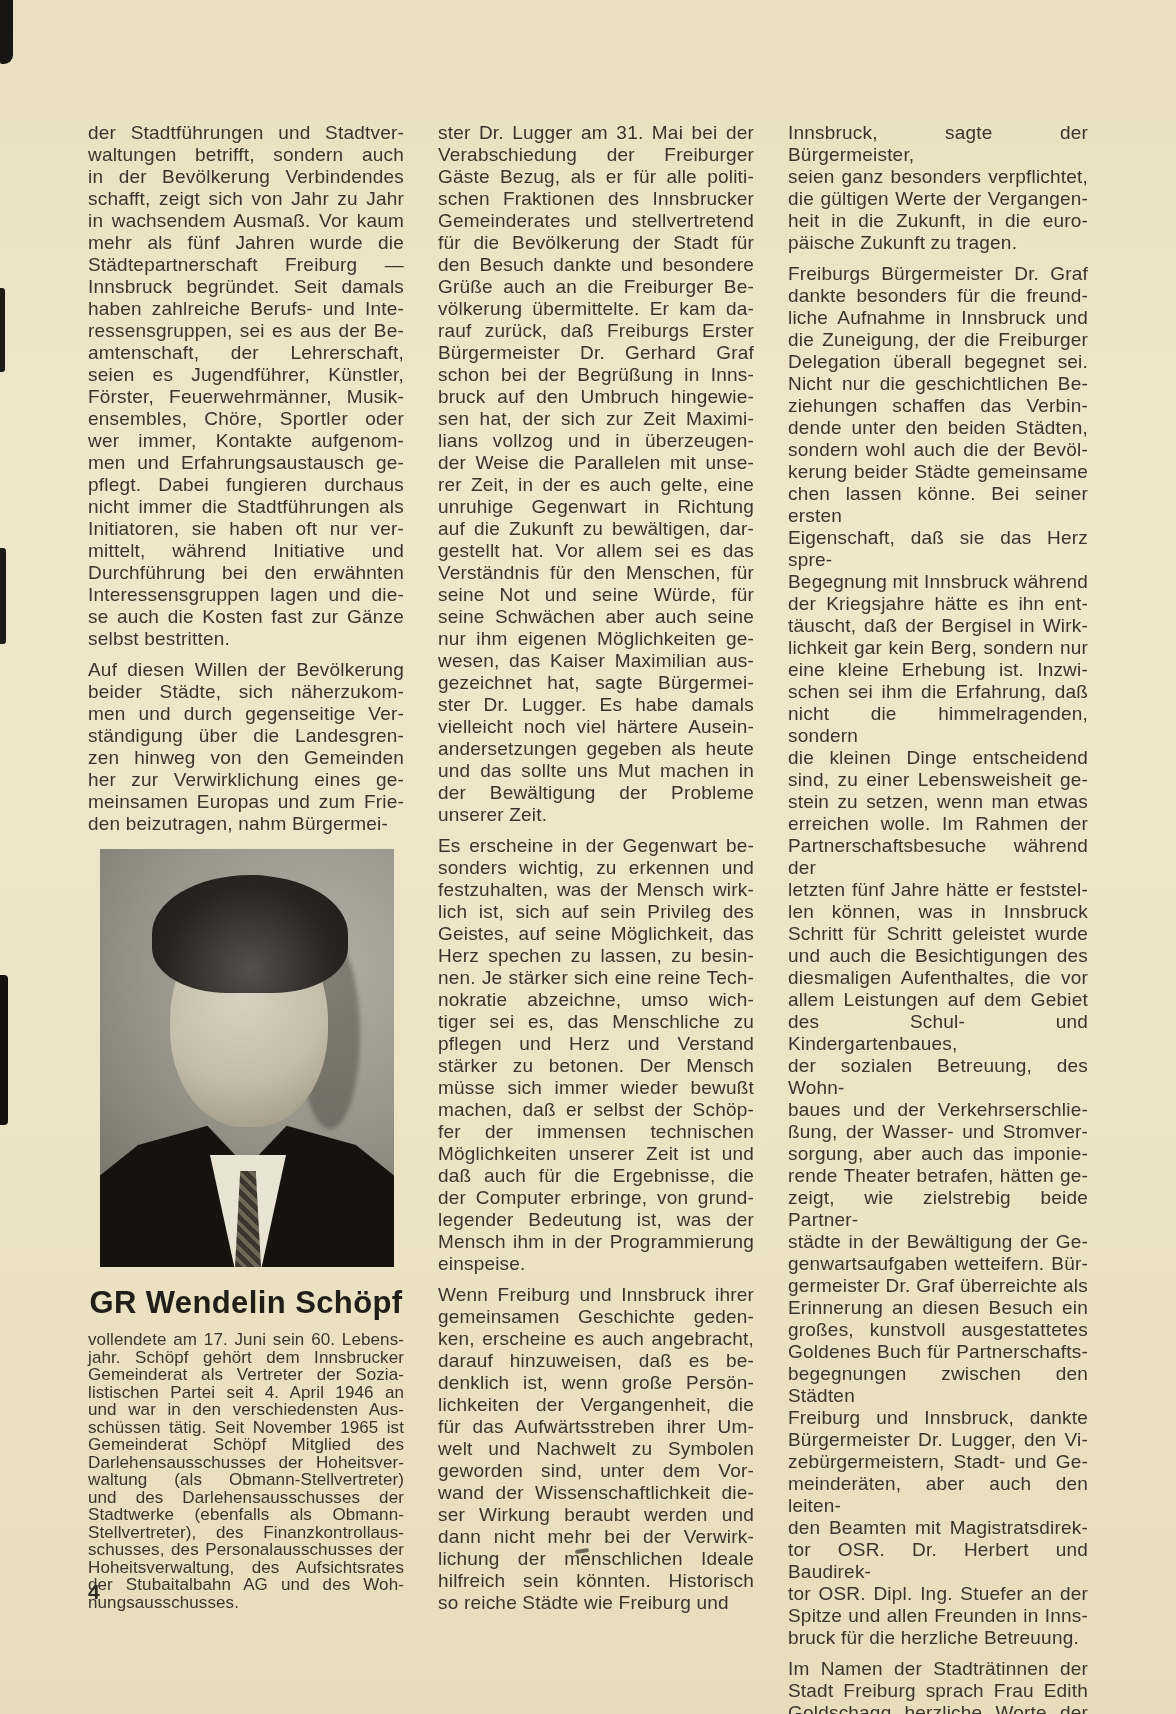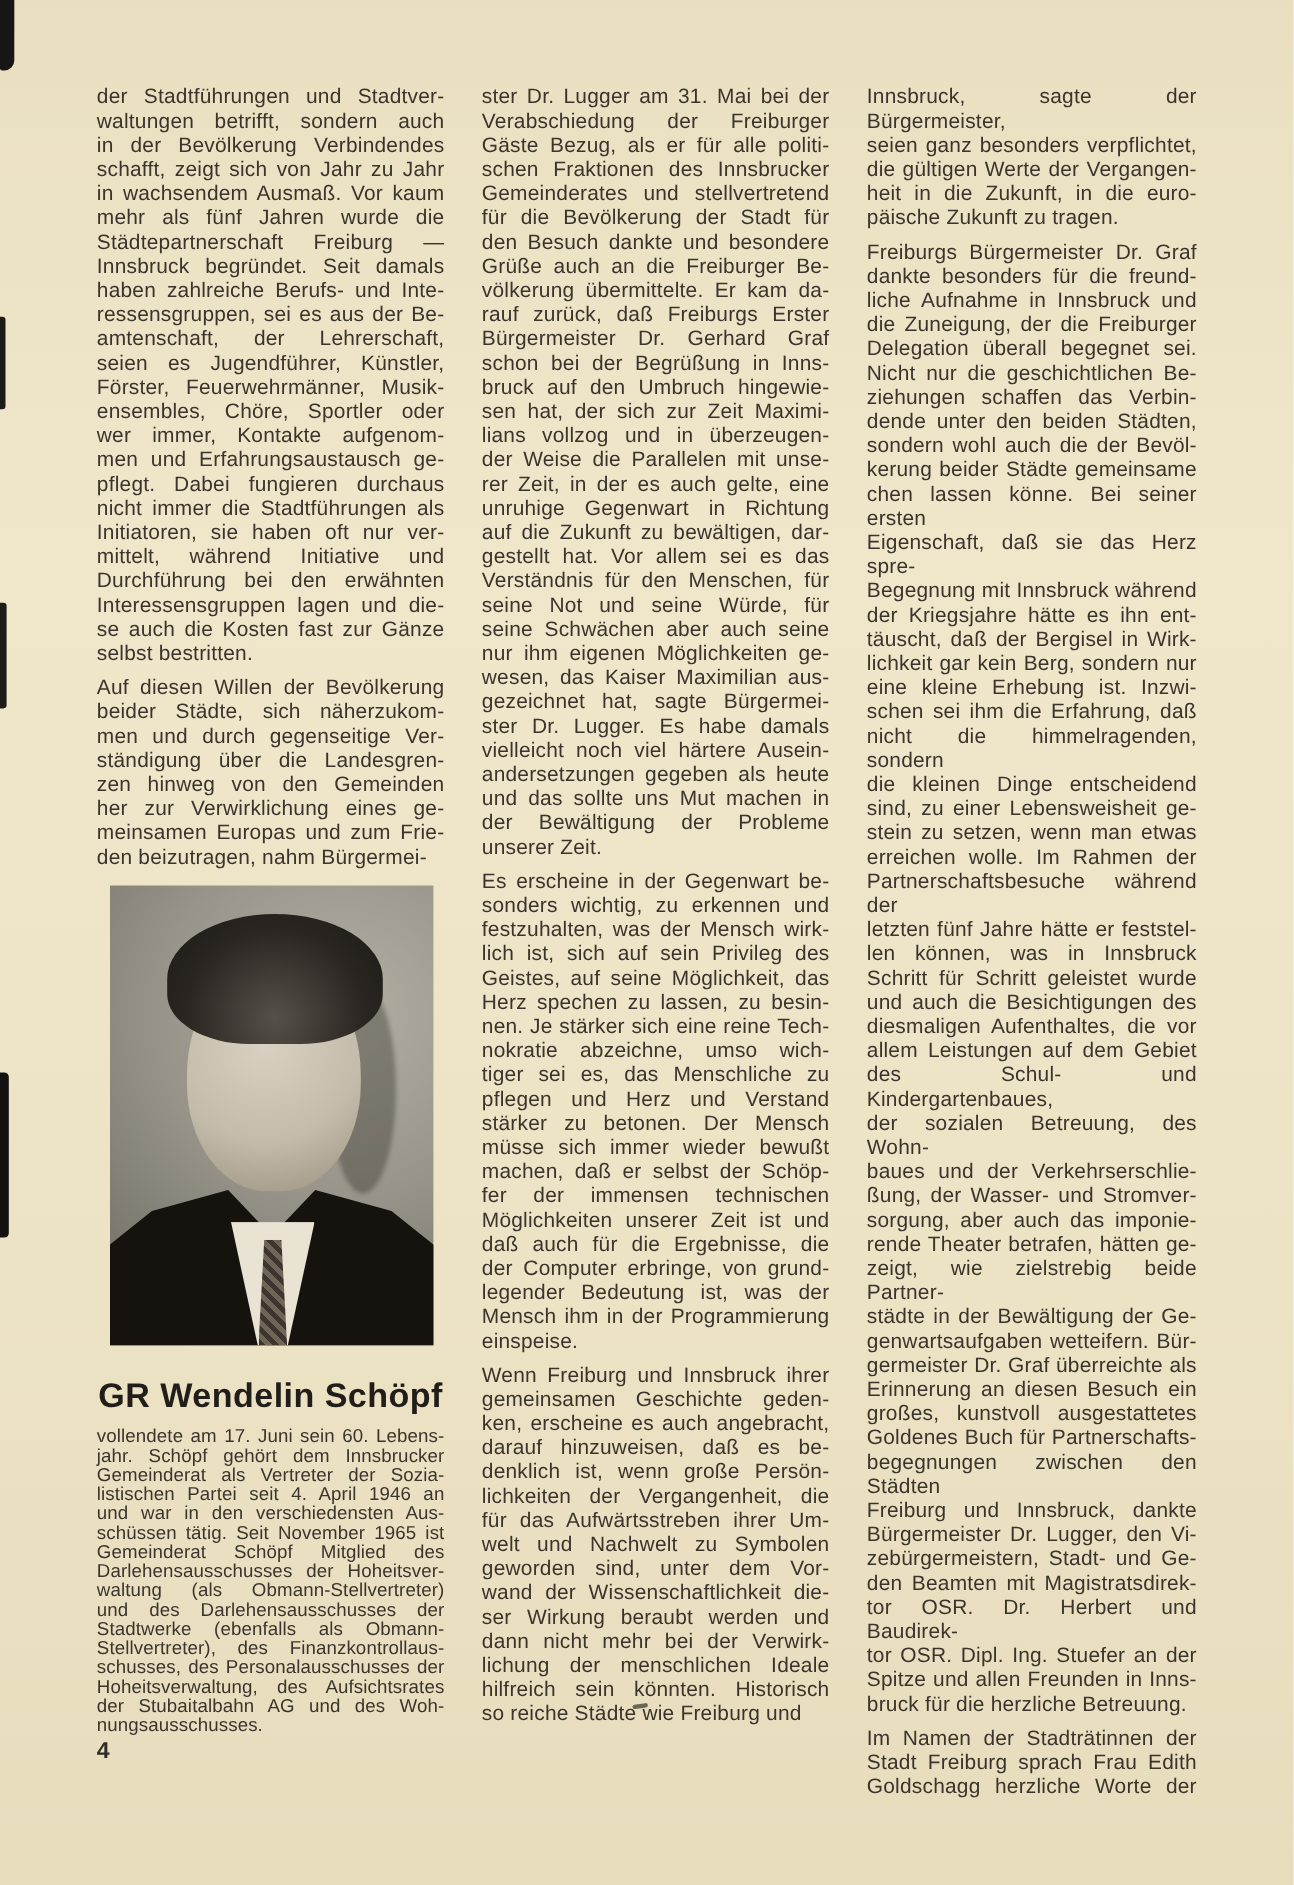--- a/index.html
+++ b/index.html
@@ -6,21 +6,21 @@
   body{
     width:1176px;height:1714px;position:relative;overflow:hidden;
     background:linear-gradient(180deg,#e9dfc0 0%,#f0e6ca 30%,#ece2c4 70%,#e7dcbc 100%);
     font-family:"Liberation Sans",sans-serif;
     color:#3a342c;
   }
   .col{position:absolute;top:78px;}
   #col1{left:88px;width:316px;}
   #col2{left:438px;width:316px;}
   #col3{left:788px;width:300px;}
-  .para{font-size:19px;line-height:22px;letter-spacing:0.2px;}
+  .para{font-size:19px;line-height:22px;letter-spacing:0.2px;margin-top:44px;}
   .para + .para{margin-top:9px;}
   .line{text-align:justify;text-align-last:justify;white-space:normal;}
   .line.last{text-align-last:left;}
   .photo{
     position:relative;width:294px;height:418px;margin:14px 0 0 12px;
     background:radial-gradient(circle at 72% 28%,#b3afa3 0%,#98948a 45%,#7a776d 80%,#66635a 100%);
     overflow:hidden;
   }
   .photo .face{
     position:absolute;top:66px;left:70px;width:158px;height:212px;
@@ -45,21 +45,21 @@
     position:absolute;bottom:0;left:110px;width:76px;height:112px;
     background:#e9e3d3;
     clip-path:polygon(0 0,100% 0,68% 100%,32% 100%);
   }
   .photo .tie{
     position:absolute;bottom:0;left:135px;width:26px;height:96px;
     background:repeating-linear-gradient(45deg,#3c362e 0 5px,#6f6656 5px 9px);
     clip-path:polygon(20% 0,80% 0,100% 100%,0 100%);
   }
   .caption{
-    margin:28px 0 10px 0;text-align:center;
+    margin:18px 0 10px 0;text-align:center;
     font-size:31px;font-weight:bold;letter-spacing:0.4px;color:#211d18;
   }
   .bio{font-size:17px;line-height:17.5px;letter-spacing:0.1px;margin-top:2px;}
   .page-number{
     position:absolute;left:88px;top:1580px;
     font-size:21px;font-weight:bold;color:#2e2a24;
   }
   .artifact{position:absolute;background:#181614;}
   #art-corner{left:0;top:0;width:13px;height:64px;border-radius:0 0 9px 2px;}
   #art-strip1{left:0;top:288px;width:5px;height:84px;border-radius:0 3px 3px 0;background:#1d1b18;}
@@ -267,20 +267,21 @@
       <div class="line">städte in der Bewältigung der Ge-</div>
       <div class="line">genwartsaufgaben wetteifern. Bür-</div>
       <div class="line">germeister Dr. Graf überreichte als</div>
       <div class="line">Erinnerung an diesen Besuch ein</div>
       <div class="line">großes, kunstvoll ausgestattetes</div>
       <div class="line">Goldenes Buch für Partnerschafts-</div>
       <div class="line">begegnungen zwischen den Städten</div>
       <div class="line">Freiburg und Innsbruck, dankte</div>
       <div class="line">Bürgermeister Dr. Lugger, den Vi-</div>
       <div class="line">zebürgermeistern, Stadt- und Ge-</div>
+      <div class="line">meinderäten, aber auch den leiten-</div>
       <div class="line">den Beamten mit Magistratsdirek-</div>
       <div class="line">tor OSR. Dr. Herbert und Baudirek-</div>
       <div class="line">tor OSR. Dipl. Ing. Stuefer an der</div>
       <div class="line">Spitze und allen Freunden in Inns-</div>
       <div class="line last">bruck für die herzliche Betreuung.</div>
     </div>
   <div class="para">
       <div class="line">Im Namen der Stadträtinnen der</div>
       <div class="line">Stadt Freiburg sprach Frau Edith</div>
       <div class="line">Goldschagg herzliche Worte der</div>

